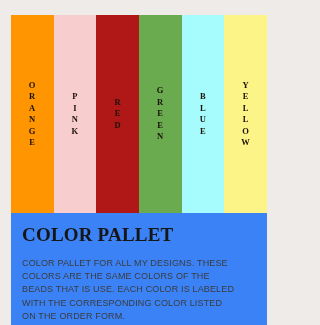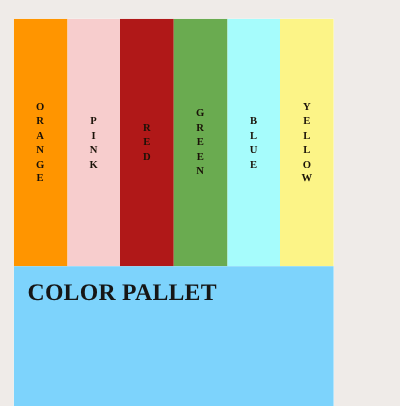--- a/index.html
+++ b/index.html
@@ -57,21 +57,21 @@
     text-align: center;
     white-space: pre-line;
     user-select: none;
   }
 
   
   #caption {
     flex: 1 1 auto;
     padding: 11px 11px 0 11px;
     box-sizing: border-box;
-    background: #7dd3fc;
+    background: #3b82f6;
   }
   #title {
     font-family: "Liberation Serif", serif;
     font-weight: bold;
     font-size: 19px;
     line-height: 22px;
     letter-spacing: 0.2px;
     color: #161616;
     margin: 0 0 11px 0;
   }
@@ -136,16 +136,21 @@
 L
 L
 O
 W</span>
       </div>
 
     </div>
 
     <div id="caption">
       <h1 id="title">COLOR PALLET</h1>
+      <p id="body-text">COLOR PALLET FOR ALL MY DESIGNS. THESE
+COLORS ARE THE SAME COLORS OF THE
+BEADS THAT IS USE. EACH COLOR IS LABELED
+WITH THE CORRESPONDING COLOR LISTED
+ON THE ORDER FORM.</p>
     </div>
 
   </div>
 </div>
 
 </body></html>

